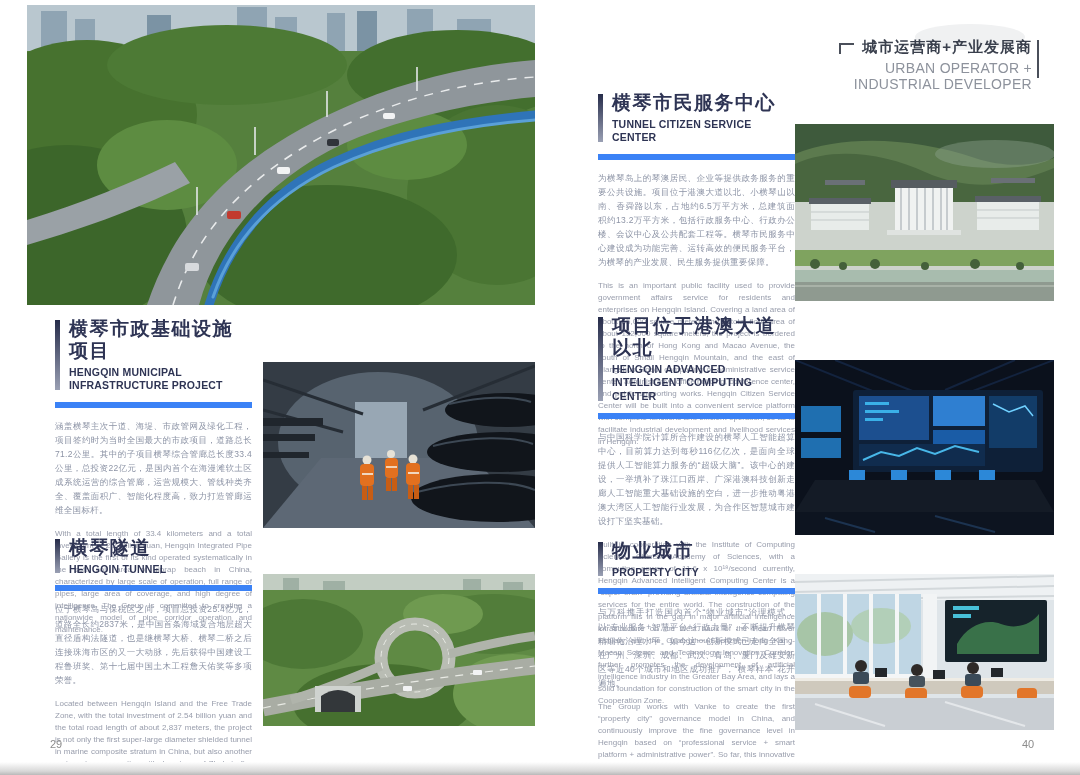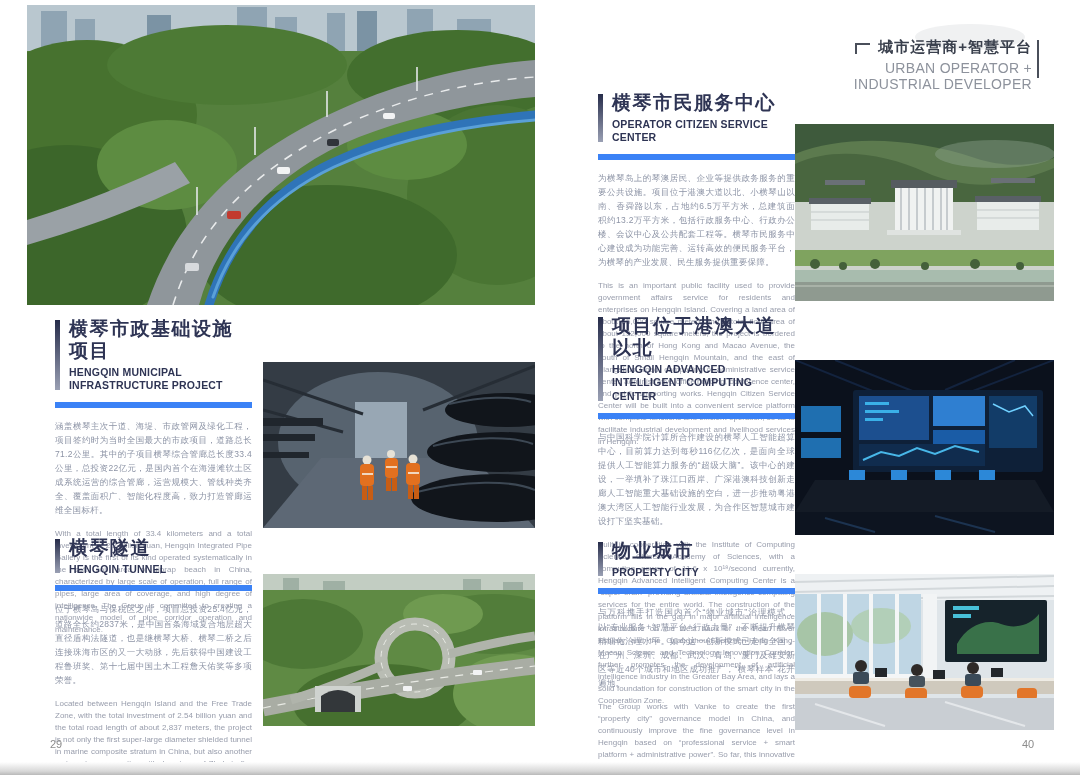--- a/index.html
+++ b/index.html
@@ -185,29 +185,29 @@
           <rect x="140" y="112" width="9" height="5" rx="1"></rect>
           <rect x="210" y="96" width="9" height="5" rx="1"></rect>
         </g>
     </svg>
   </div>
 
   <span class="cloud"></span>
 
   <div class="hdr">
     <span class="hdr-rule"></span>
-    <div class="hdr-zh"><span class="bracket"></span><span>城市运营商+智慧平台</span></div>
+    <div class="hdr-zh"><span class="bracket"></span><span>城市运营商+产业发展商</span></div>
     <div class="hdr-en">URBAN OPERATOR + INDUSTRIAL DEVELOPER</div>
   </div>
 
   <div class="sec" style="left:598px;top:90px;">
     <div class="sec-head">
       <span class="bar"></span>
       <div class="tzh">横琴市民服务中心</div>
-      <div class="ten">OPERATOR CITIZEN SERVICE CENTER</div>
+      <div class="ten">TUNNEL CITIZEN SERVICE CENTER</div>
     </div>
     <div class="bzh">为横琴岛上的琴澳居民、企业等提供政务服务的重要公共设施。项目位于港澳大道以北、小横琴山以南、香舜路以东，占地约6.5万平方米，总建筑面积约13.2万平方米，包括行政服务中心、行政办公楼、会议中心及公共配套工程等。横琴市民服务中心建设成为功能完善、运转高效的便民服务平台，为横琴的产业发展、民生服务提供重要保障。</div>
     <div class="ben">This is an important public facility used to provide government affairs service for residents and enterprises on Hengqin Island. Covering a land area of about 65,000 square meters and a total floor area of about 132,000 square meters, the project is bordered to the north of Hong Kong and Macao Avenue, the south of Small Hengqin Mountain, and the east of Xiangshun Road, composing of administrative service center, administrative office building, conference center, and public supporting works. Hengqin Citizen Service Center will be built into a convenient service platform with complete functions and efficient operation, so as to facilitate industrial development and livelihood services in Hengqin.</div>
   </div>
 
   <div class="photo" style="left:795px;top:124px;width:259px;height:177px;">
     <svg viewBox="0 0 259 177" preserveAspectRatio="none">
       <rect width="259" height="177" fill="#cdd3cc"></rect>
       <rect width="259" height="78" fill="#5c7a4e"></rect>
       <path d="M0,78 L0,40 C40,22 90,30 130,48 C180,70 220,60 259,44 L259,78 Z" fill="#49663f"></path>

